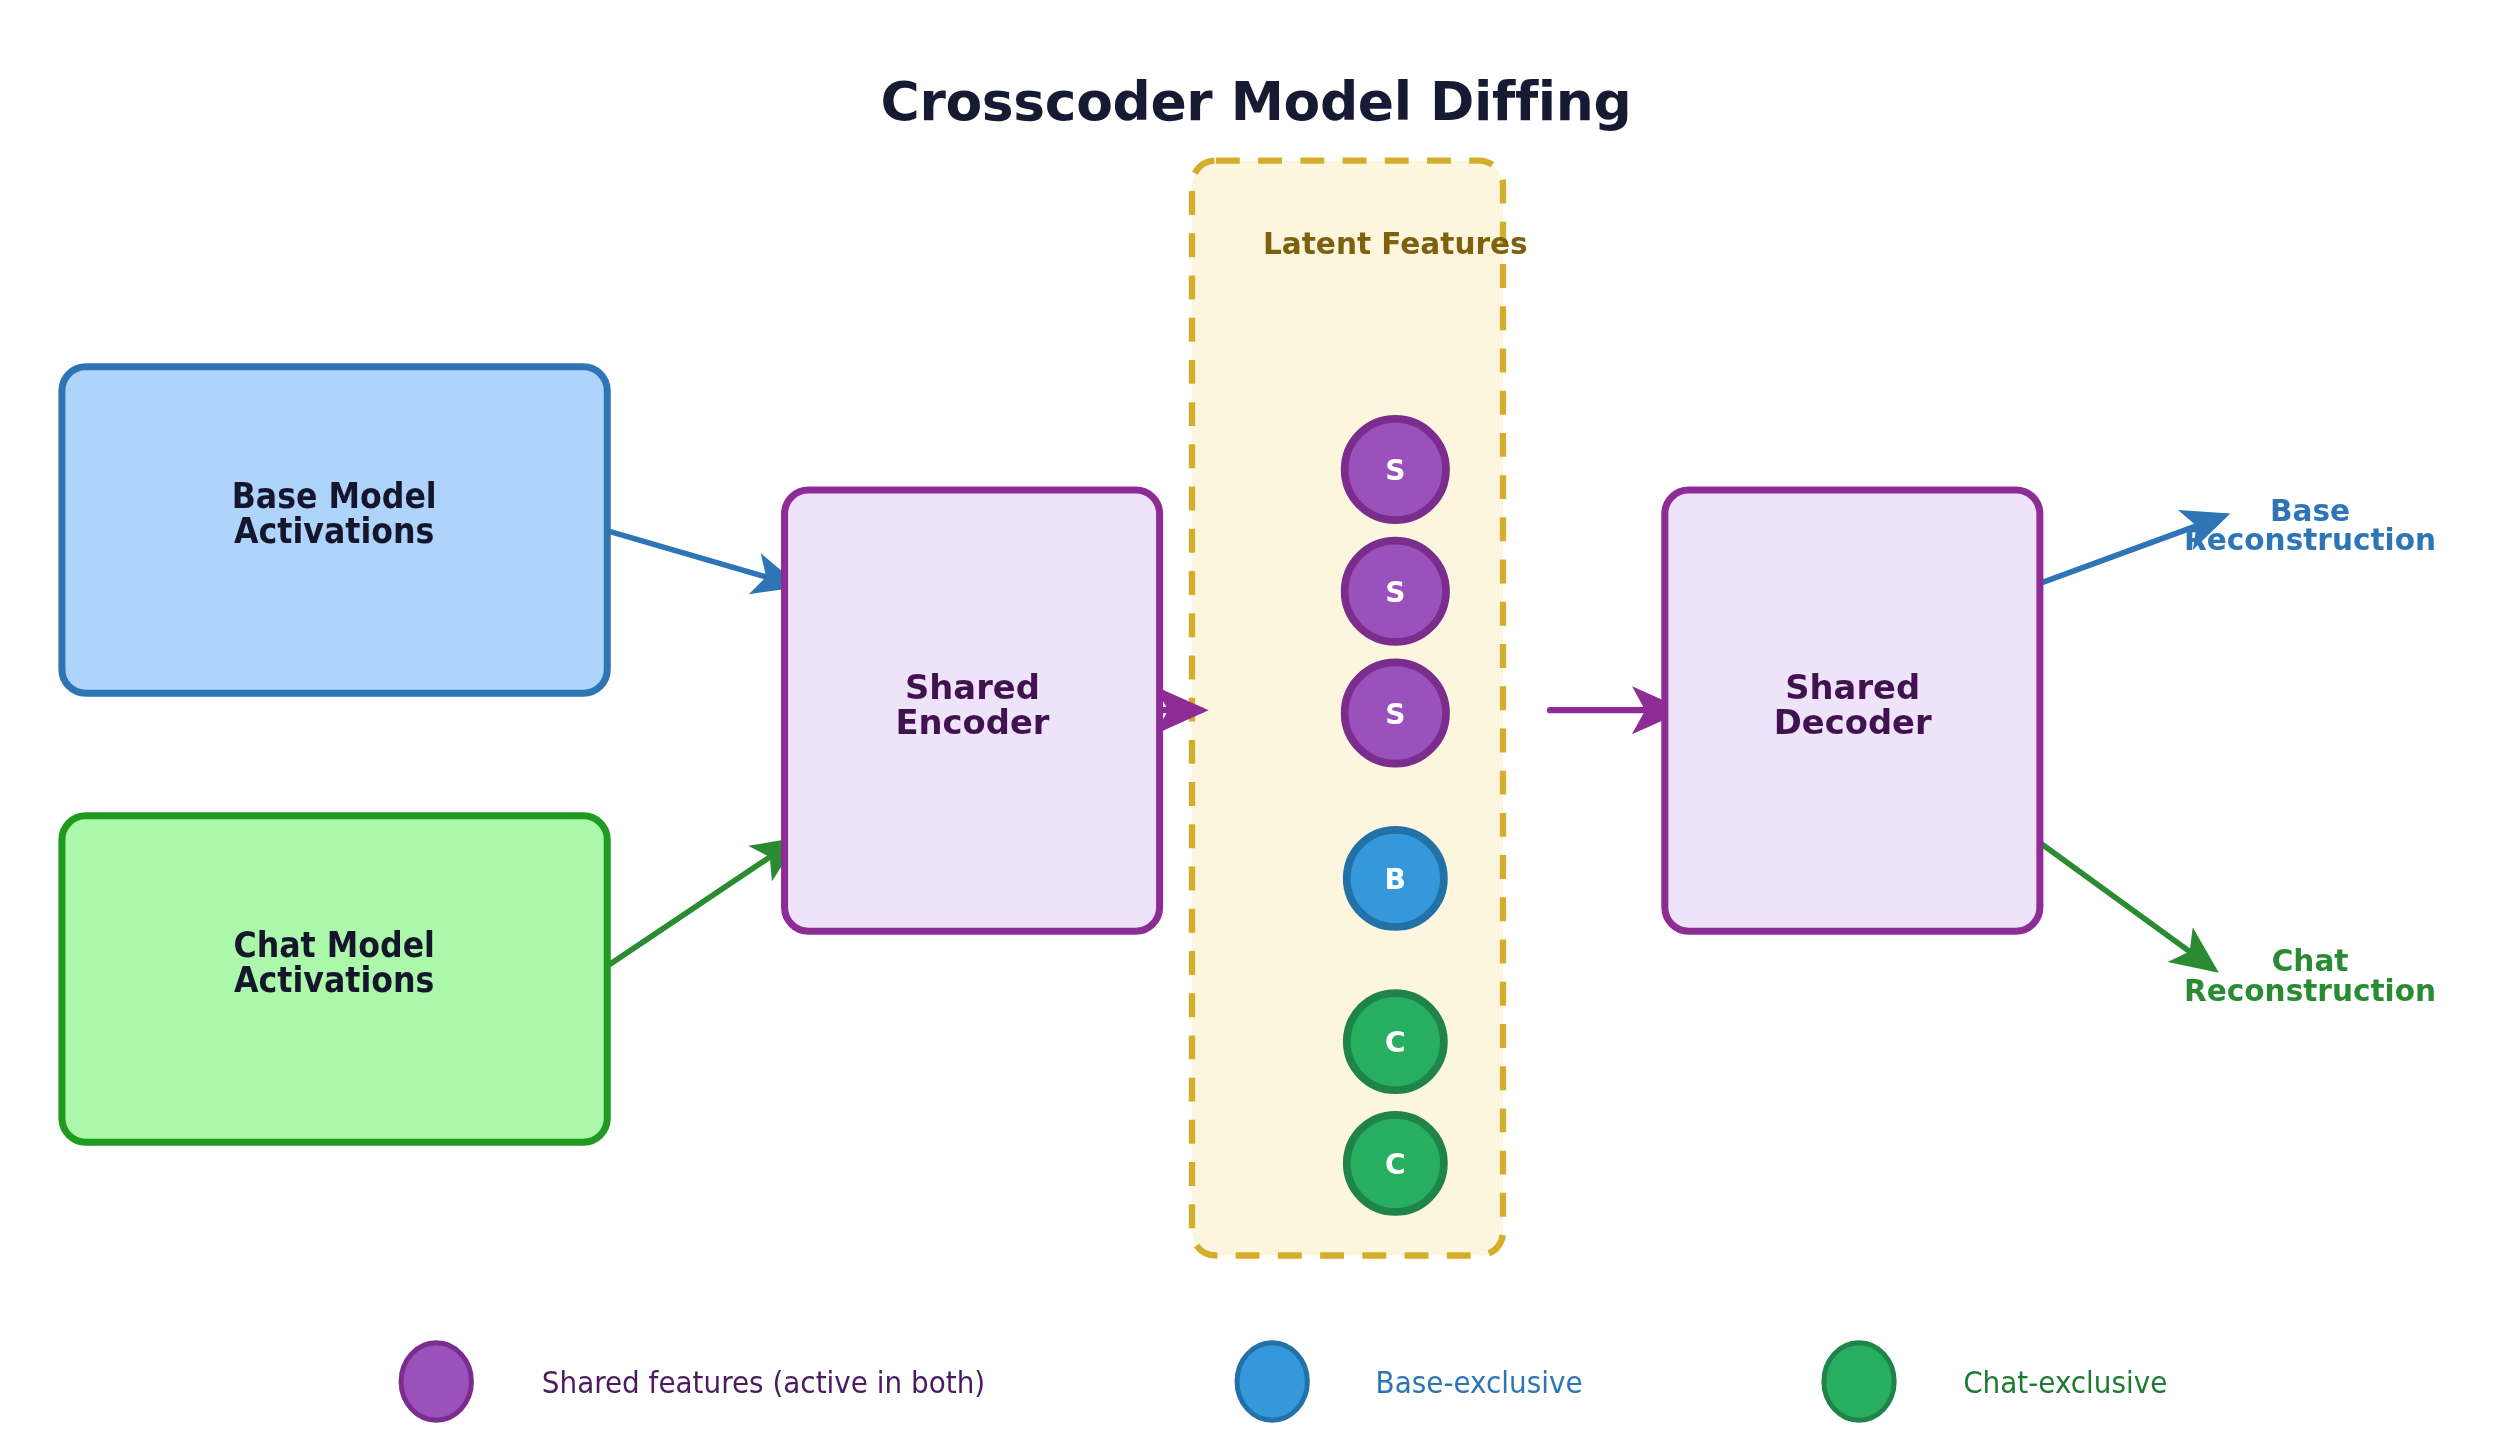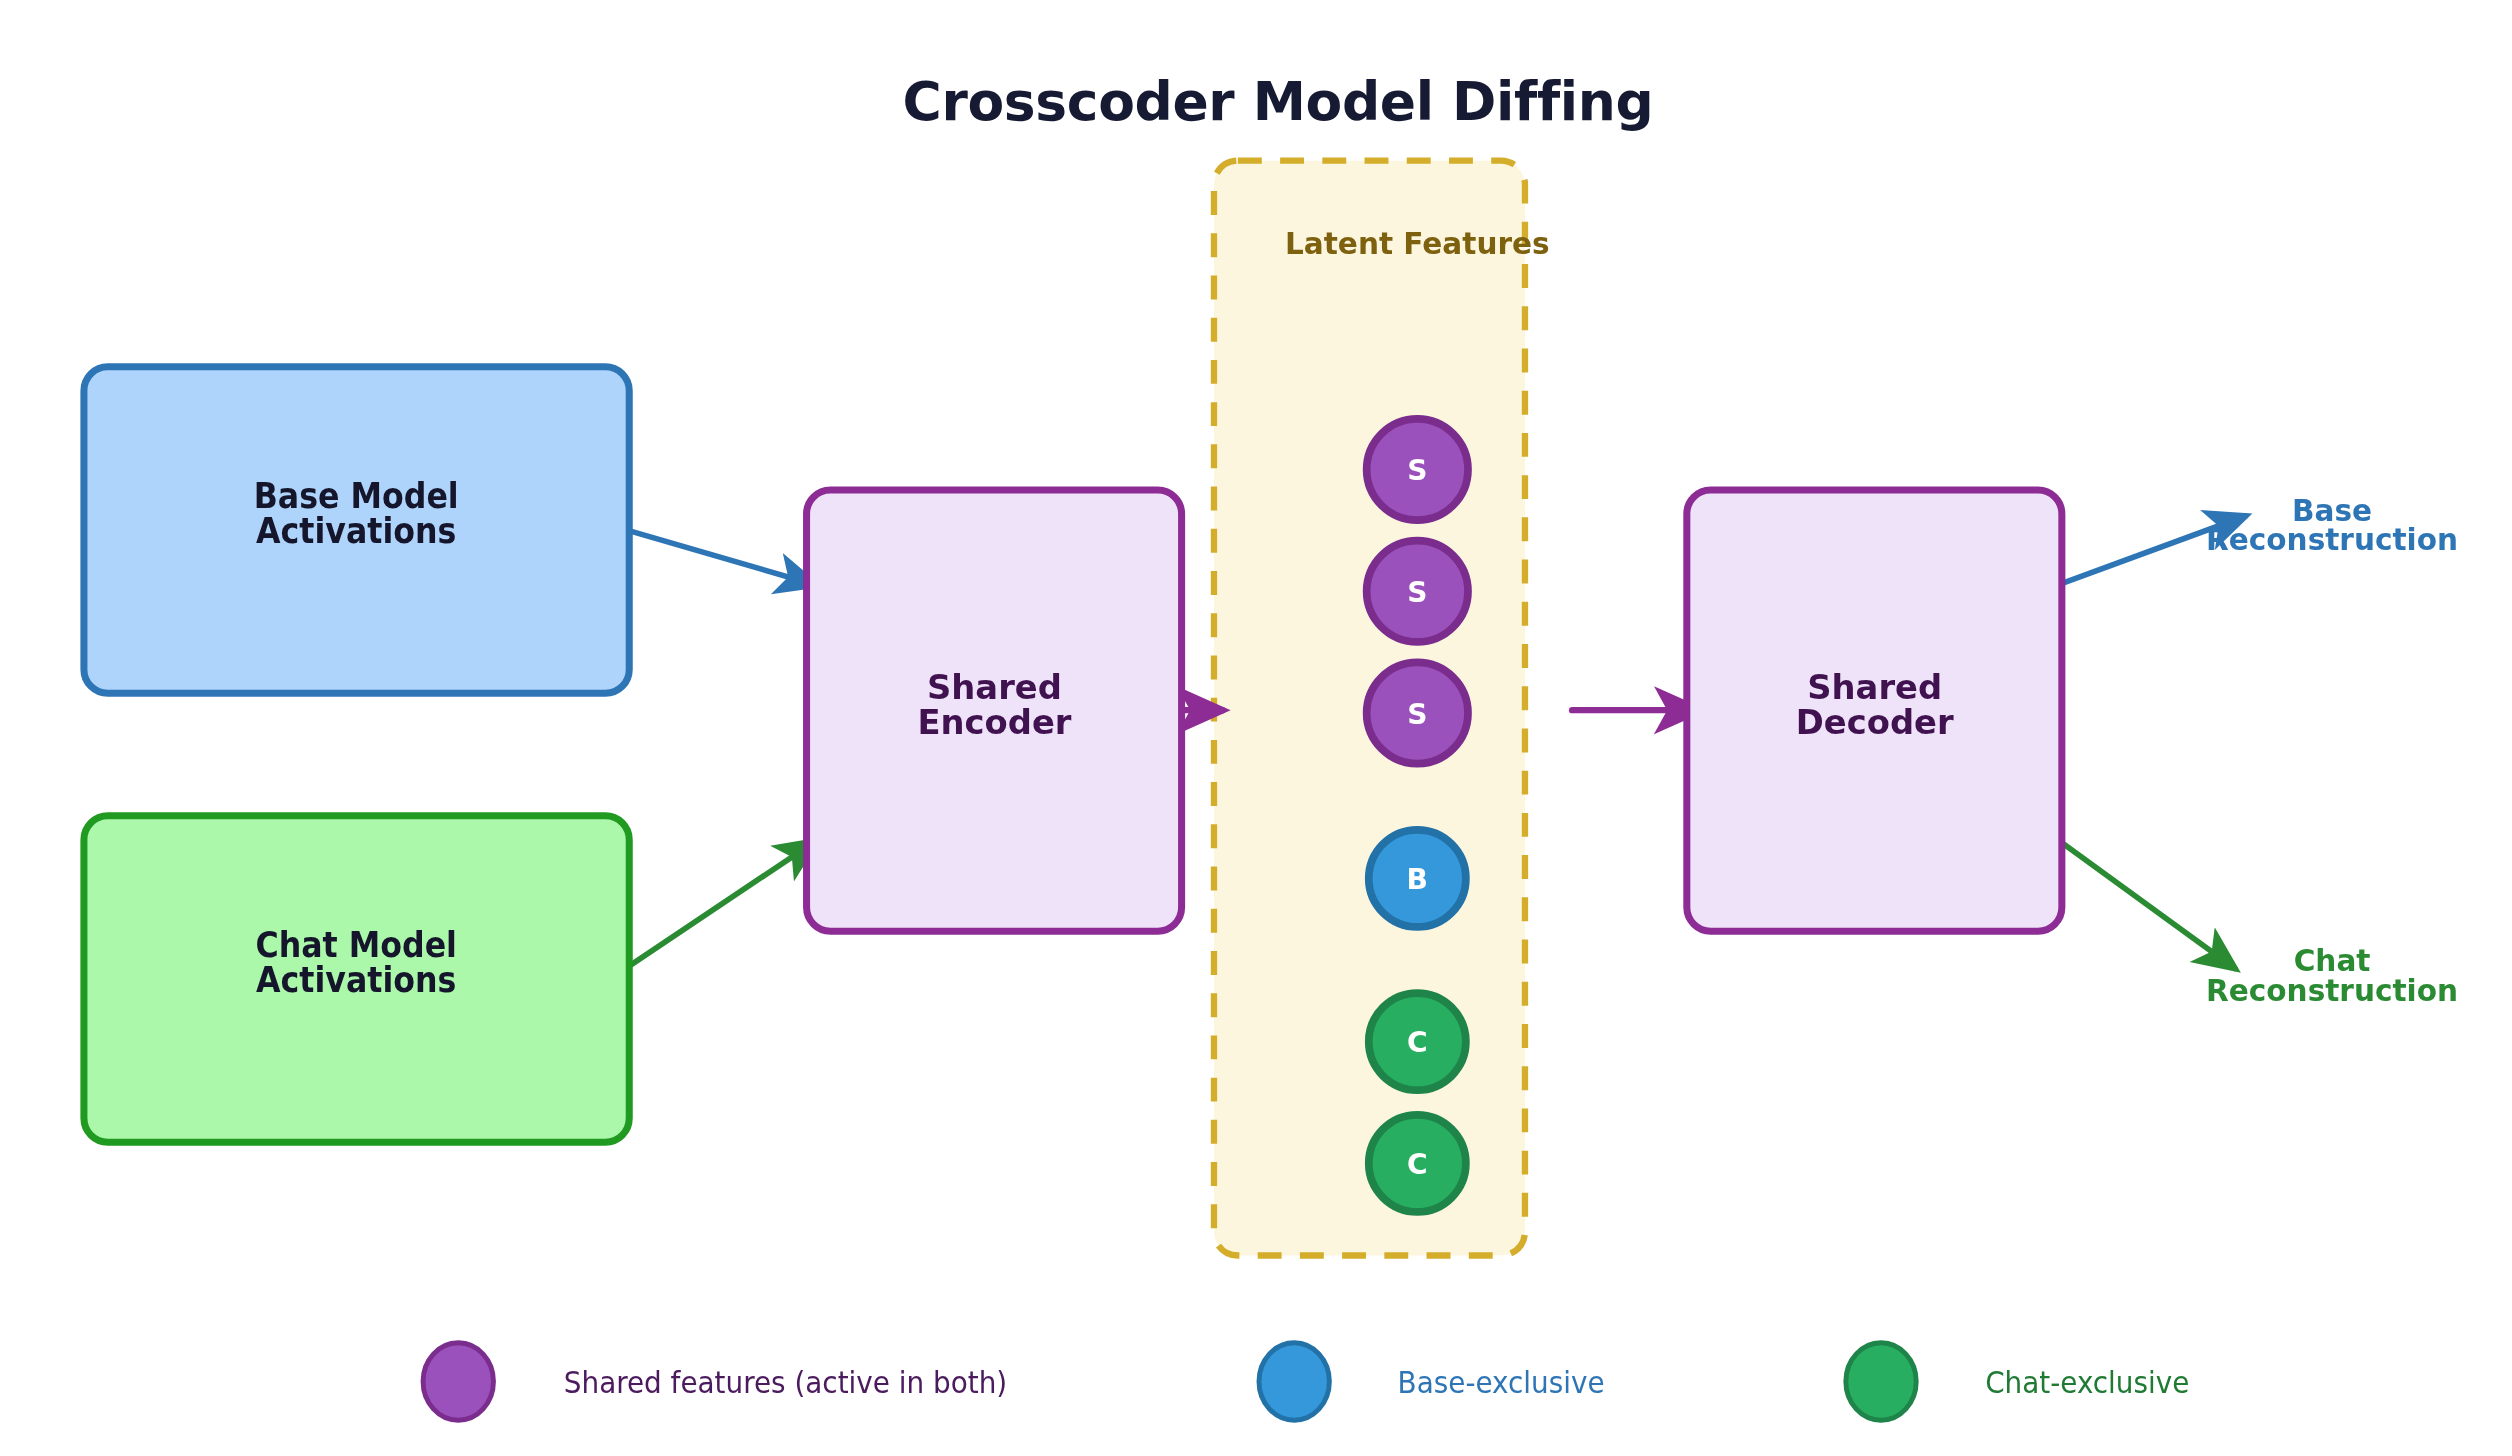--- a/index.html
+++ b/index.html
@@ -12,21 +12,20 @@
     width: 2512px;
     height: 1457px;
     font-family: "DejaVu Sans", sans-serif;
     overflow: hidden;
   }
   #stage {
     position: relative;
     width: 2024px;
     height: 1457px;
     background: #ffffff;
-    margin-left: 22px;
   }
   svg#diagram {
     position: absolute;
     top: 0;
     left: 0;
     width: 2512px;
     height: 1457px;
     display: block;
   }
   .title-text {

